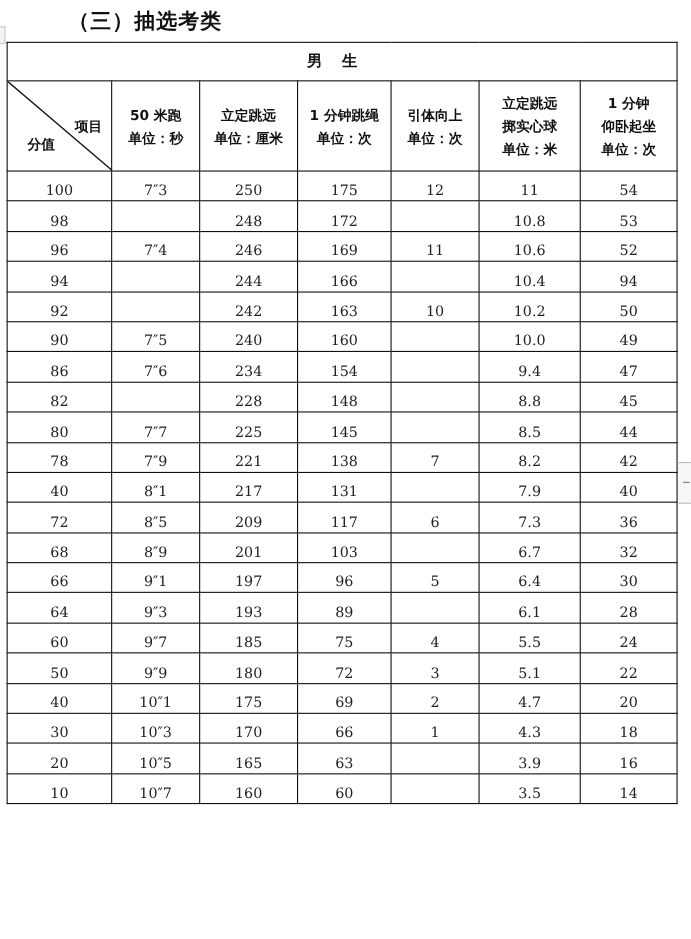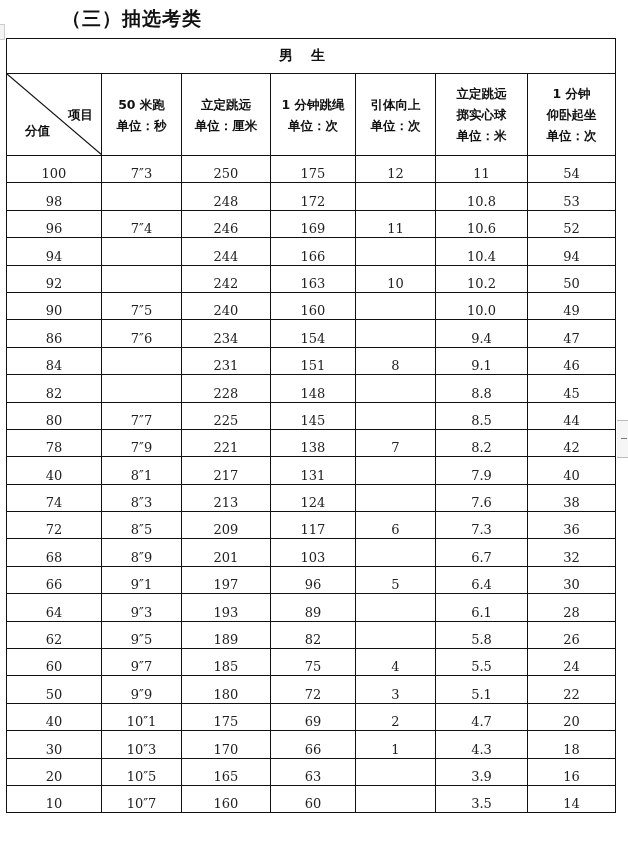--- a/index.html
+++ b/index.html
@@ -143,29 +143,20 @@
       <tr>
         <td>86</td>
         <td>7″6</td>
         <td>234</td>
         <td>154</td>
         <td></td>
         <td>9.4</td>
         <td>47</td>
       </tr>
       <tr>
-        <td>84</td>
-        <td></td>
-        <td>231</td>
-        <td>151</td>
-        <td>8</td>
-        <td>9.1</td>
-        <td>46</td>
-      </tr>
-      <tr>
         <td>82</td>
         <td></td>
         <td>228</td>
         <td>148</td>
         <td></td>
         <td>8.8</td>
         <td>45</td>
       </tr>
       <tr>
         <td>80</td>
@@ -188,29 +179,20 @@
       <tr>
         <td>40</td>
         <td>8″1</td>
         <td>217</td>
         <td>131</td>
         <td></td>
         <td>7.9</td>
         <td>40</td>
       </tr>
       <tr>
-        <td>74</td>
-        <td>8″3</td>
-        <td>213</td>
-        <td>124</td>
-        <td></td>
-        <td>7.6</td>
-        <td>38</td>
-      </tr>
-      <tr>
         <td>72</td>
         <td>8″5</td>
         <td>209</td>
         <td>117</td>
         <td>6</td>
         <td>7.3</td>
         <td>36</td>
       </tr>
       <tr>
         <td>68</td>
@@ -233,29 +215,20 @@
       <tr>
         <td>64</td>
         <td>9″3</td>
         <td>193</td>
         <td>89</td>
         <td></td>
         <td>6.1</td>
         <td>28</td>
       </tr>
       <tr>
-        <td>62</td>
-        <td>9″5</td>
-        <td>189</td>
-        <td>82</td>
-        <td></td>
-        <td>5.8</td>
-        <td>26</td>
-      </tr>
-      <tr>
         <td>60</td>
         <td>9″7</td>
         <td>185</td>
         <td>75</td>
         <td>4</td>
         <td>5.5</td>
         <td>24</td>
       </tr>
       <tr>
         <td>50</td>

